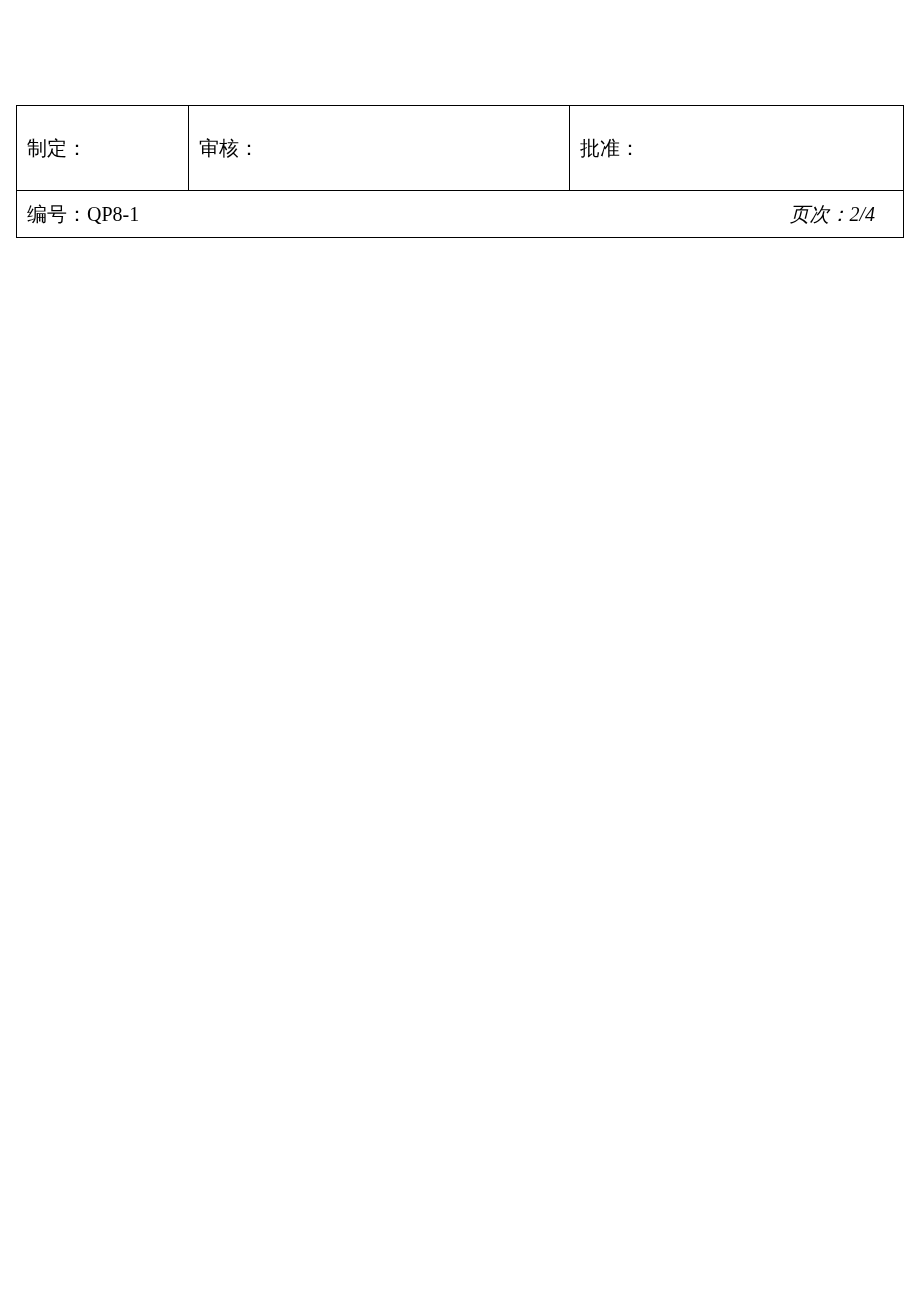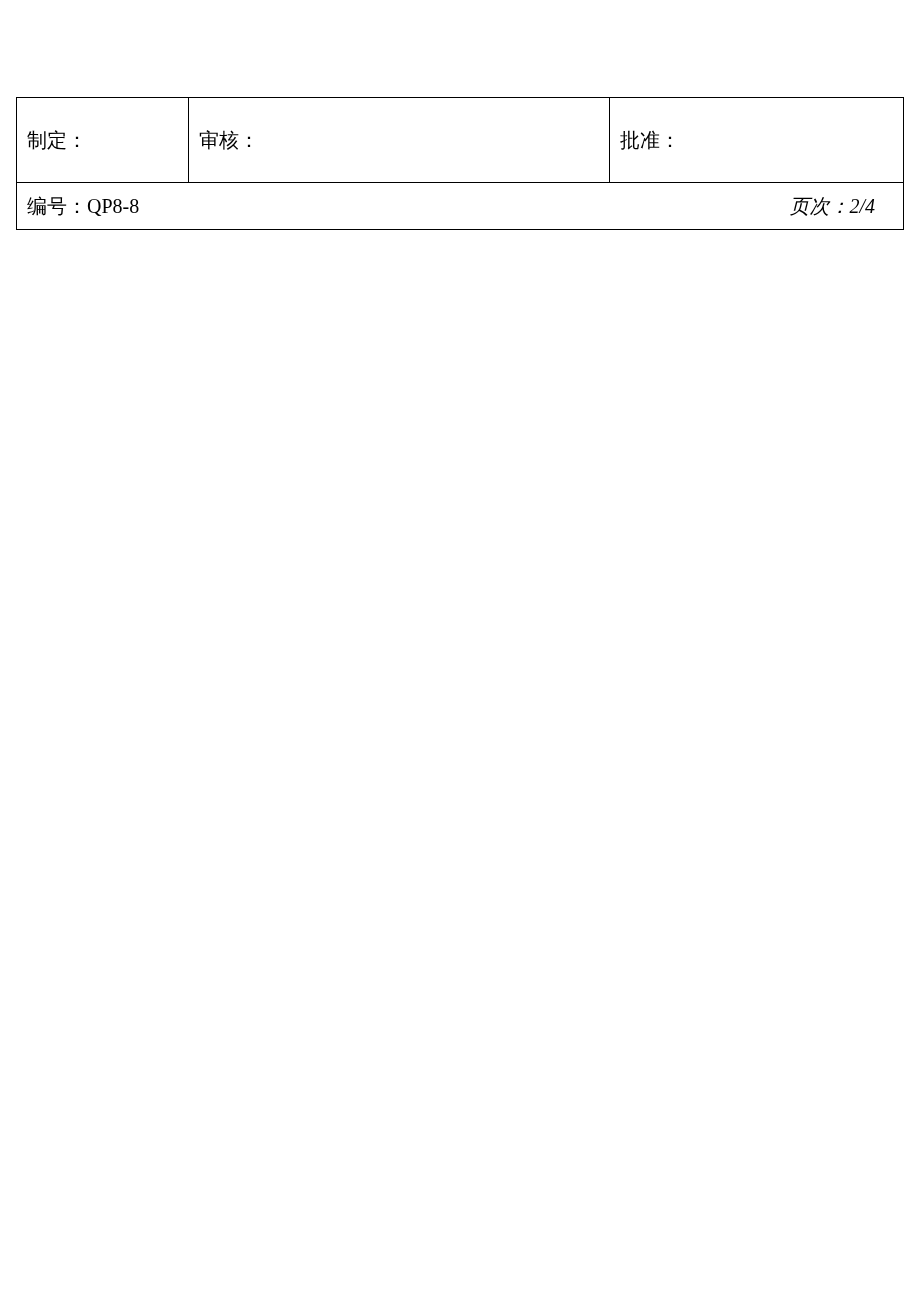--- a/index.html
+++ b/index.html
@@ -12,39 +12,40 @@
       height: 1302px;
       background: #ffffff;
       font-family: "SimSun", "宋体", serif;
       font-size: 20px;
       color: #000000;
     }
     .page {
       padding-top: 97px;
       padding-left: 16px;
       padding-right: 16px;
+      margin-top: 8px;
     }
     table.doc-table {
       width: 100%;
       border-collapse: collapse;
       table-layout: fixed;
     }
     table.doc-table td {
       border: 1px solid #000000;
       vertical-align: middle;
       padding: 0 10px;
     }
     .row-sign td {
       height: 85px;
     }
     .cell-prepared {
       width: 172px;
     }
     .cell-reviewed {
-      width: 421px;
+      width: 381px;
     }
     .cell-approved {
       width: auto;
     }
     .row-footer td {
       height: 47px;
     }
     .footer-inner {
       display: flex;
       justify-content: space-between;
@@ -74,21 +75,21 @@
         <span>审核：</span>
       </td>
       <td class="cell-approved">
         <span>批准：</span>
       </td>
     </tr>
     <tr class="row-footer">
       <td colspan="3">
         <div class="footer-inner">
           <span class="doc-no">
-            <span>编号：</span><span>QP8-8</span>
+            <span>编号：</span><span>QP8-1</span>
           </span>
           <span class="page-no">
             <span>页次：</span><span>2/4</span>
           </span>
         </div>
       </td>
     </tr>
   </tbody>
     </table>
 </div>

